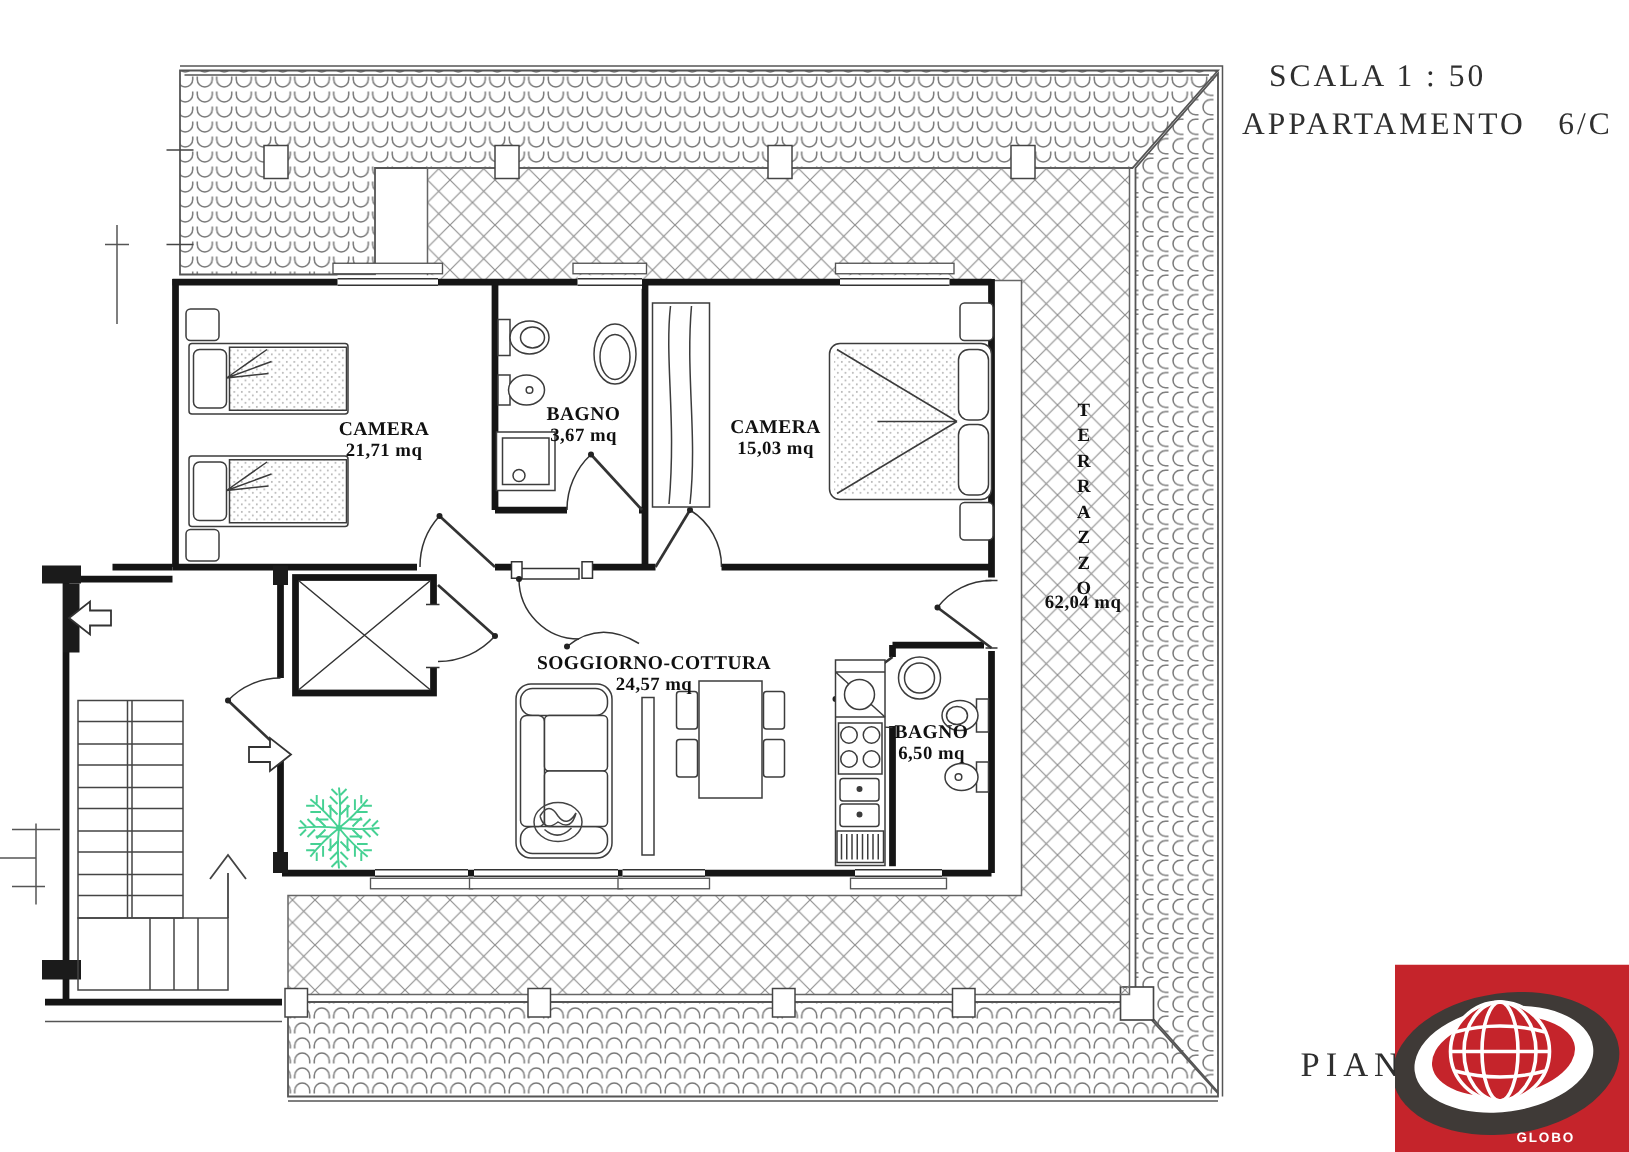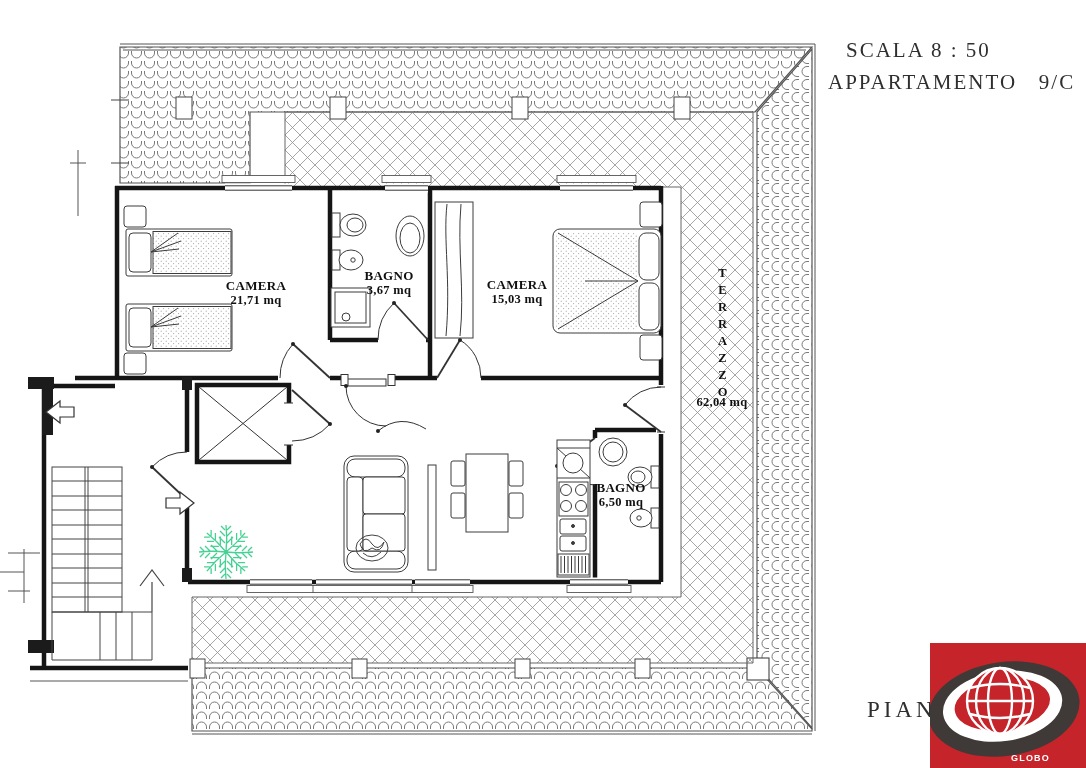--- a/index.html
+++ b/index.html
@@ -296,34 +296,38 @@
     <use href="#frond" transform="rotate(90)"></use>
     <use href="#frond" transform="rotate(135)"></use>
     <use href="#frond" transform="rotate(180)"></use>
     <use href="#frond" transform="rotate(225)"></use>
     <use href="#frond" transform="rotate(270)"></use>
     <use href="#frond" transform="rotate(315)"></use>
     <circle cx="0" cy="0" r="2" class="plant-dot" stroke="none"></circle>
   </g>
 </svg>
 
-<div class="hdr" style="left:846px;top:38px">SCALA 8 : 50</div>
-<div class="hdr" style="left:828px;top:70px">APPARTAMENTO   9/C</div>
+<div class="hdr" style="left:846px;top:38px">SCALA 1 : 50</div>
+<div class="hdr" style="left:828px;top:70px">APPARTAMENTO   6/C</div>
 
 <div class="room-label" style="left:256px;top:293px">
   <div>CAMERA</div>
   <div class="area">21,71 mq</div>
 </div>
 <div class="room-label" style="left:389px;top:283px">
   <div>BAGNO</div>
   <div class="area">3,67 mq</div>
 </div>
 <div class="room-label" style="left:517px;top:292px">
   <div>CAMERA</div>
   <div class="area">15,03 mq</div>
+</div>
+<div class="room-label" style="left:436px;top:449px">
+  <div>SOGGIORNO-COTTURA</div>
+  <div class="area">24,57 mq</div>
 </div>
 <div class="room-label" style="left:621px;top:495px">
   <div>BAGNO</div>
   <div class="area">6,50 mq</div>
 </div>
 <div class="vert-label" style="left:722px;top:334px">TERRAZZO</div>
 <div class="room-label" style="left:722px;top:402px">
   <div class="area">62,04 mq</div>
 </div>
 

